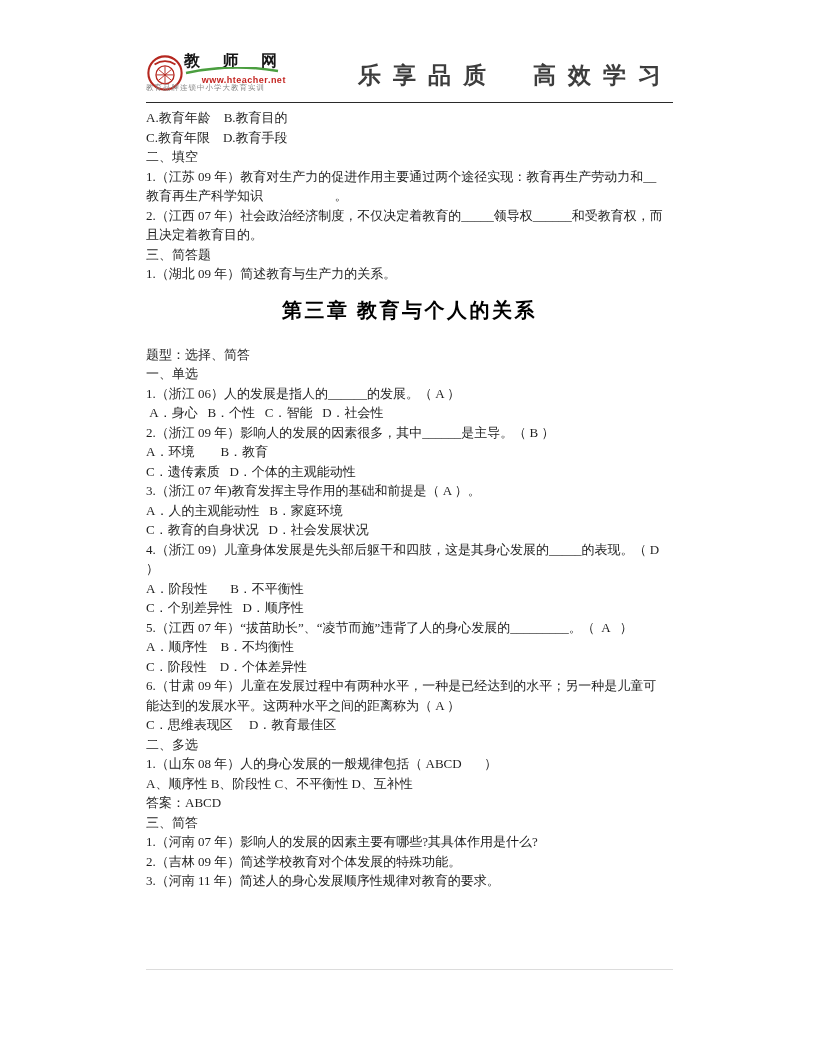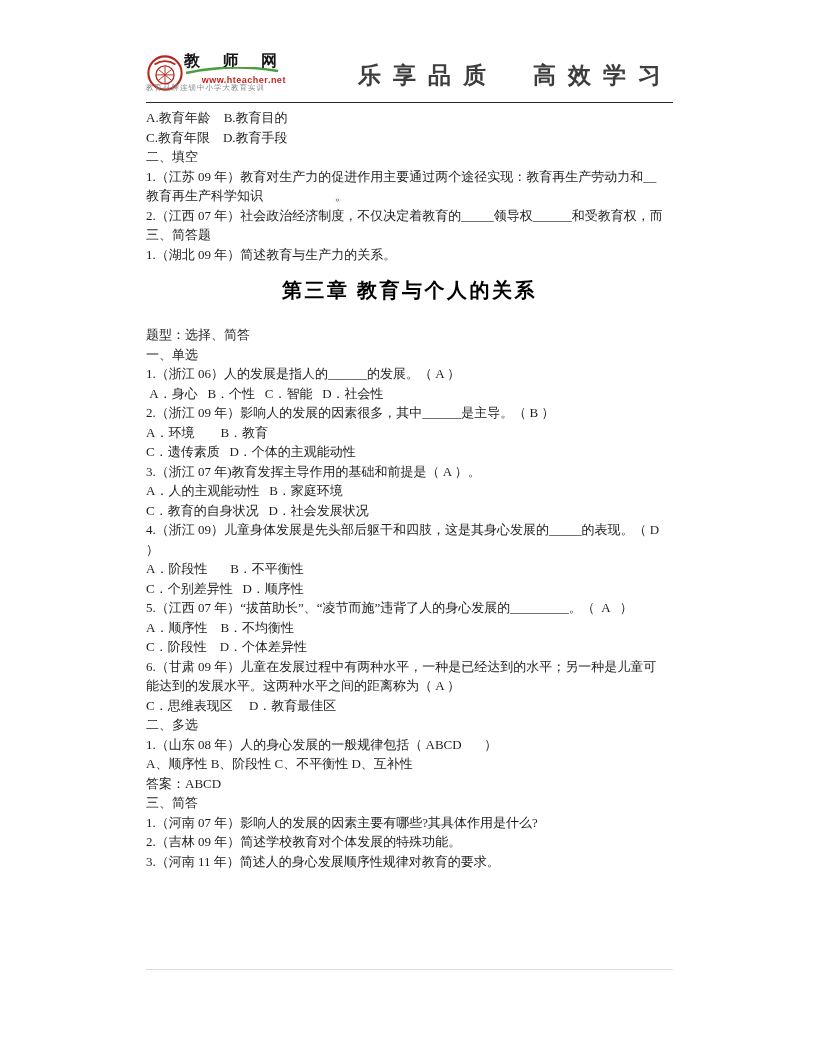--- a/index.html
+++ b/index.html
@@ -86,20 +86,21 @@
 
   </div>
 
   <div class="doc-body">
       <p class="line body">A.教育年龄    B.教育目的</p>
       <p class="line body">C.教育年限    D.教育手段</p>
       <p class="line body">二、填空</p>
       <p class="line body">1.（江苏 09 年）教育对生产力的促进作用主要通过两个途径实现：教育再生产劳动力和__</p>
       <p class="line body">教育再生产科学知识                      。</p>
       <p class="line body">2.（江西 07 年）社会政治经济制度，不仅决定着教育的_____领导权______和受教育权，而</p>
+      <p class="line body">且决定着教育目的。</p>
       <p class="line body">三、简答题</p>
       <p class="line body">1.（湖北 09 年）简述教育与生产力的关系。</p>
       <p class="line h1">第三章 教育与个人的关系</p>
       <p class="line body">题型：选择、简答</p>
       <p class="line body">一、单选</p>
       <p class="line body">1.（浙江 06）人的发展是指人的______的发展。（ A ）</p>
       <p class="line body"> A．身心   B．个性   C．智能   D．社会性</p>
       <p class="line body">2.（浙江 09 年）影响人的发展的因素很多，其中______是主导。（ B ）</p>
       <p class="line body">A．环境        B．教育</p>
       <p class="line body">C．遗传素质   D．个体的主观能动性</p>

